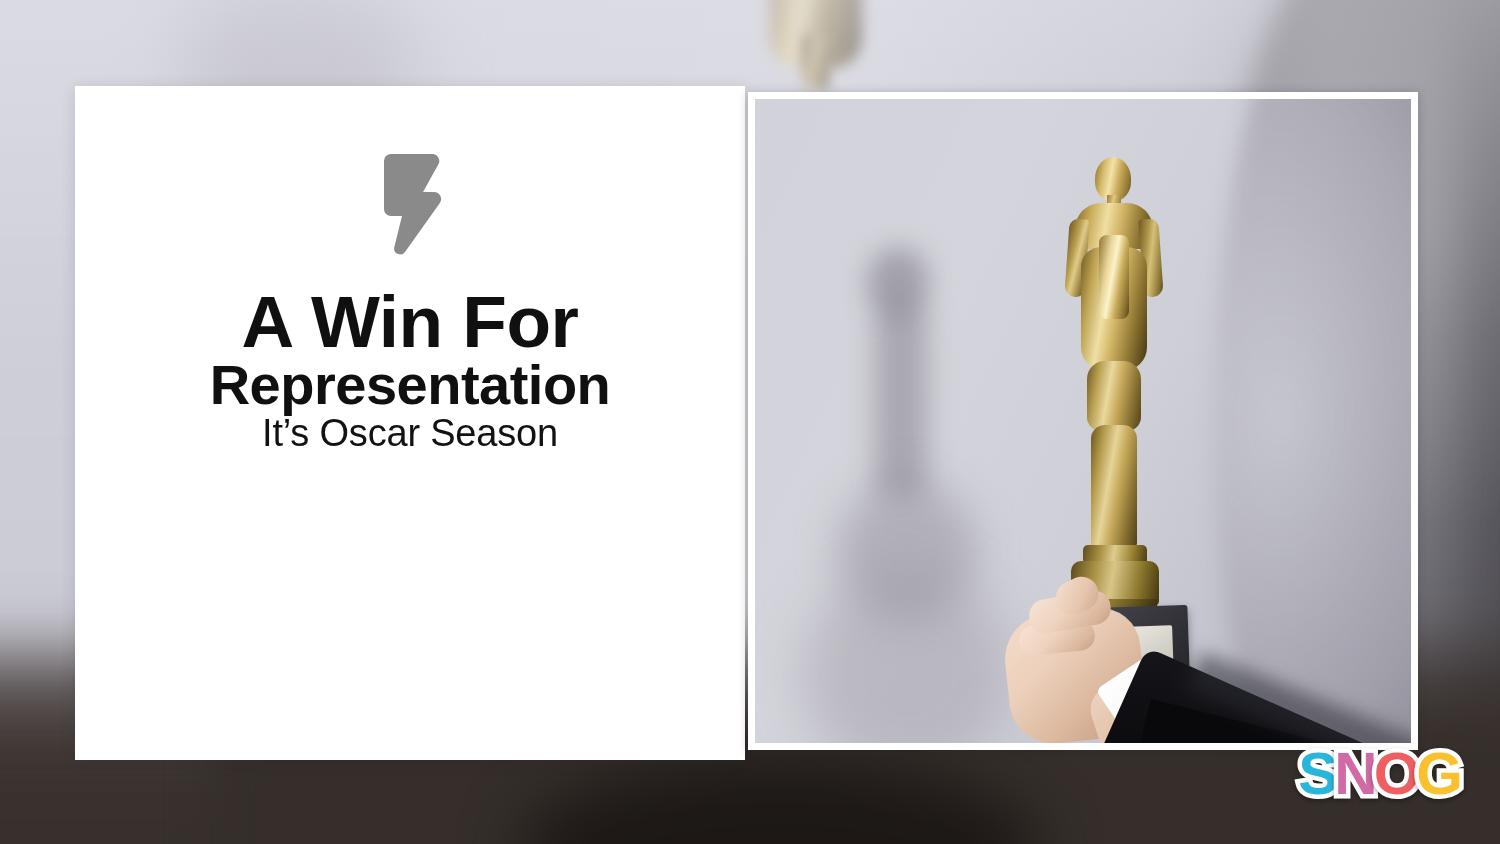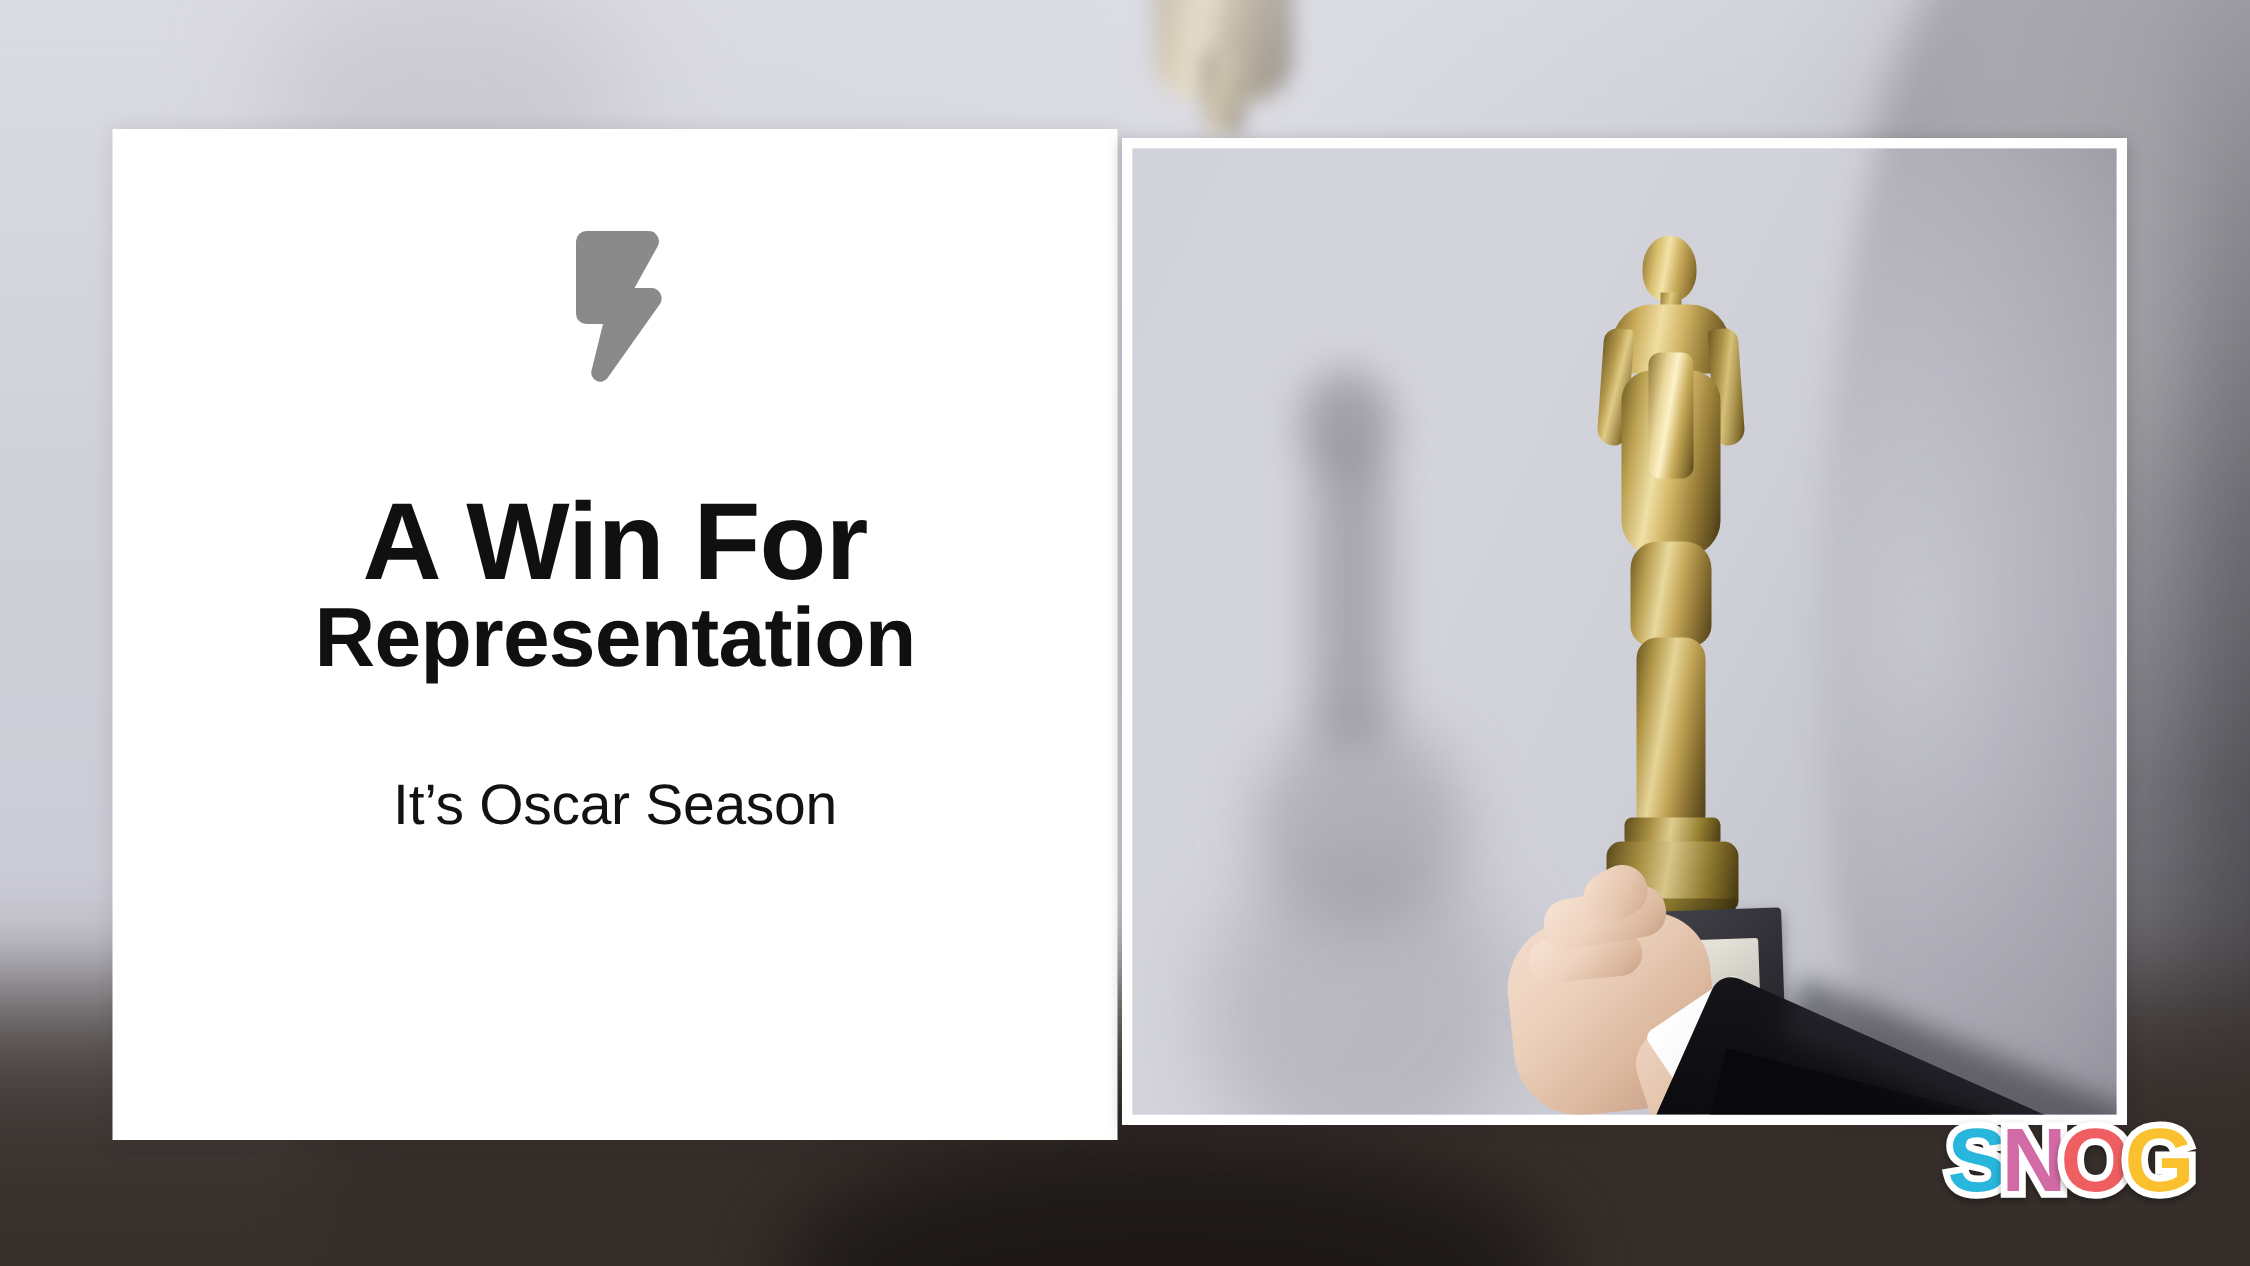--- a/index.html
+++ b/index.html
@@ -77,40 +77,39 @@
   #card{
     position:absolute; left:75px; top:86px; width:670px; height:674px;
     background:#ffffff;
     display:flex; flex-direction:column; align-items:center;
     box-shadow:0 2px 14px rgba(40,36,40,.14);
     z-index:5;
   }
   #bolt-wrap{ margin-top:62px; }
   .bolt-svg{ display:block; }
   #headline{
-    margin-top:66px;
+    margin-top:26px;
     width:100%;
     text-align:center;
     color:#101010;
     font-weight:800;
     letter-spacing:-.5px;
     line-height:.98;
   }
   #headline .line1{
     display:block;
     font-size:73px;
   }
   #headline .line2{
     display:block;
     font-size:56px;
     white-space:nowrap;
     transform:scaleX(1.0);
   }
   #subhead{
-    margin-top:64px;
     font-size:38px;
     font-weight:500;
     color:#121212;
     letter-spacing:-.2px;
   }
 
   
   #photo-frame{
     position:absolute; left:748px; top:92px; width:670px; height:658px;
     border:7px solid #ffffff;

